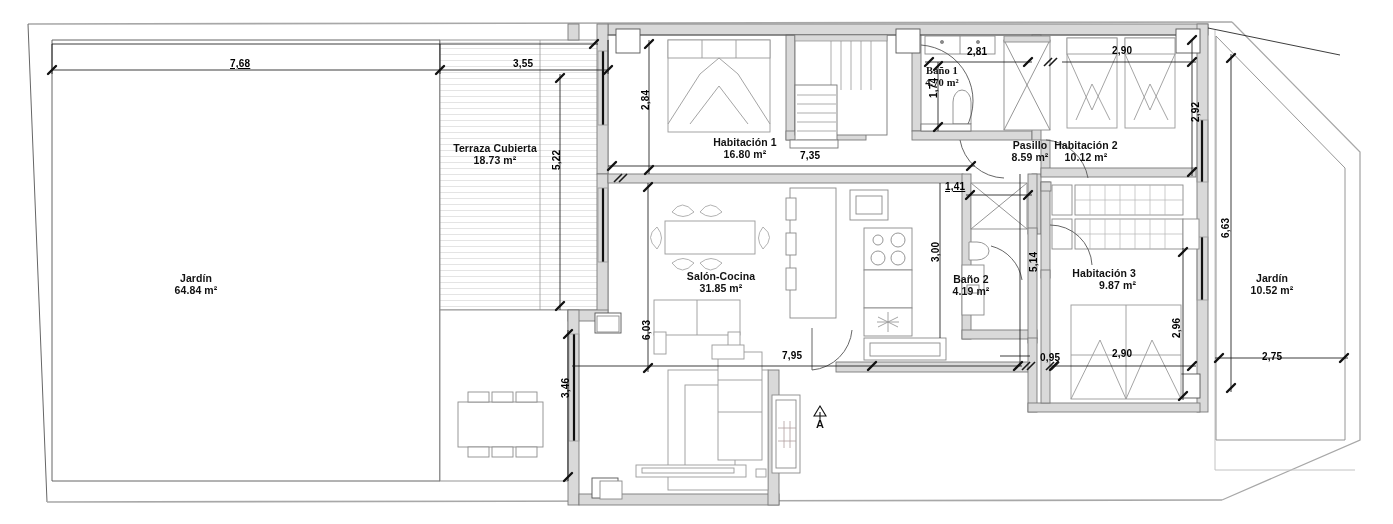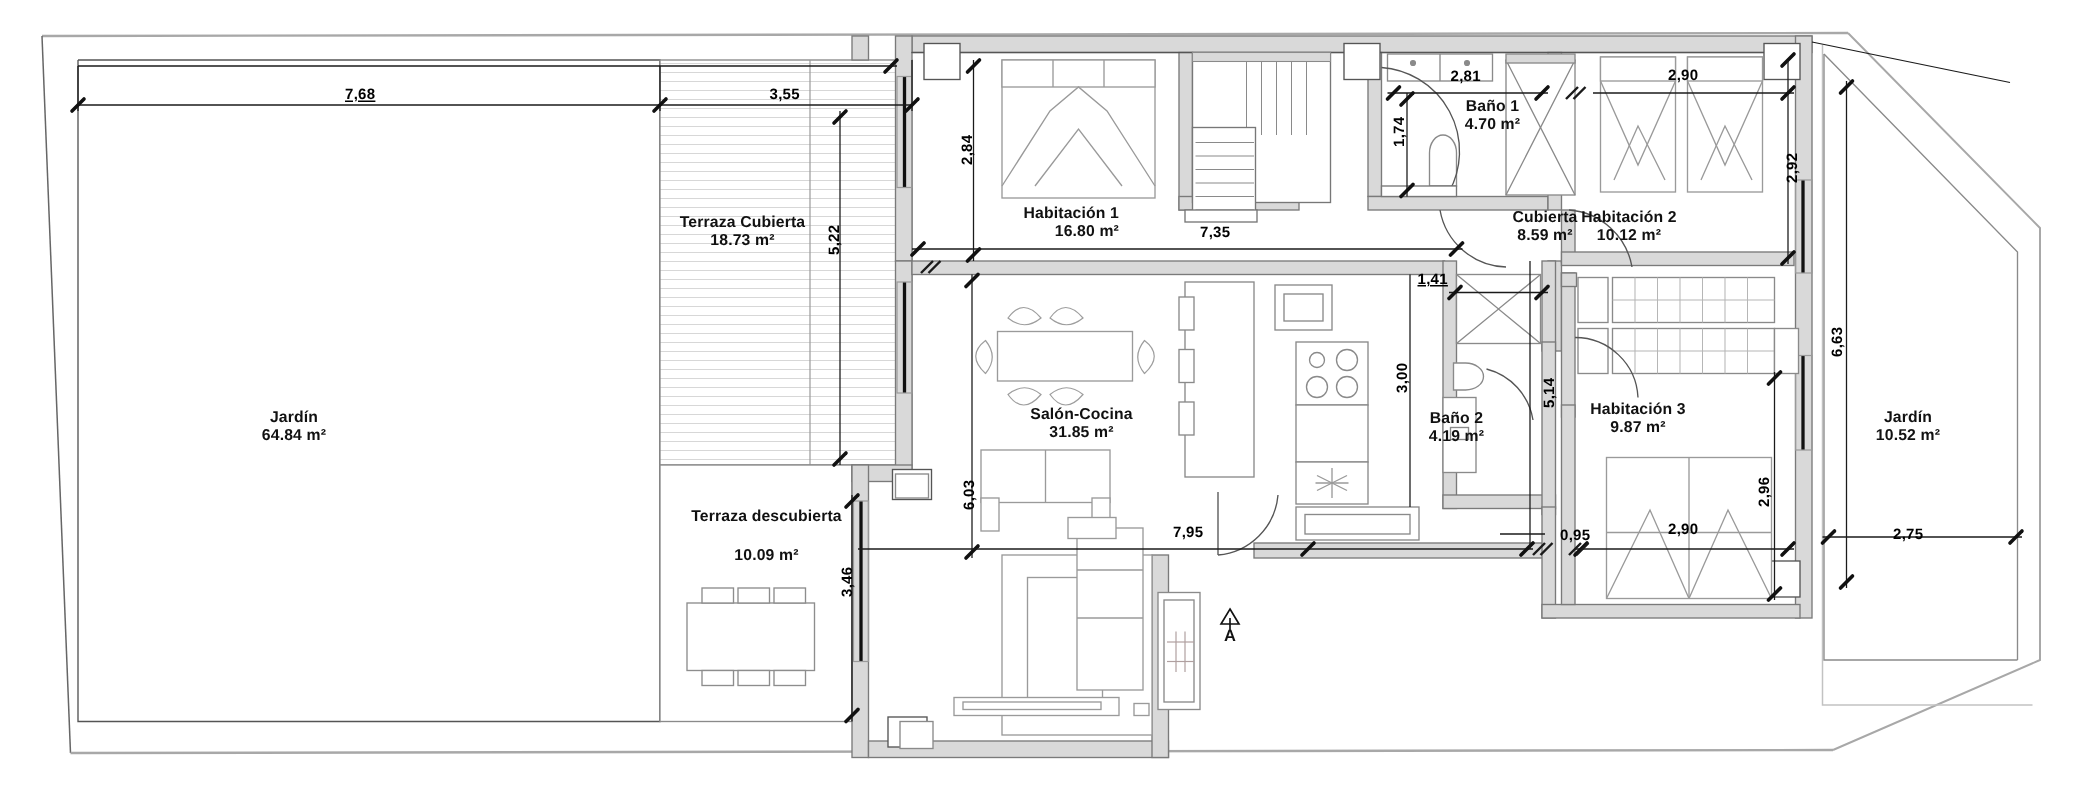--- a/index.html
+++ b/index.html
@@ -428,56 +428,52 @@
   <div class="lbl room" style="left:196px;top:272px;width:110px;margin-left:-55px;">
     <span>Jardín</span><br>
     <span>64.84 m²</span>
   </div>
 
   <div class="lbl room" style="left:440px;top:142px;width:110px;">
     <span>Terraza Cubierta</span><br>
     <span>18.73 m²</span>
   </div>
 
-  <div class="lbl room" style="left:451px;top:331px;width:120px;line-height:26px;">
-    <span>Terraza descubierta</span><br>
-    <span>10.09 m²</span>
-  </div>
-
-  <div class="lbl room" style="left:703px;top:136px;width:86px;margin-left:-43px;text-align:right;">
+
+  <div class="lbl room" style="left:745px;top:136px;width:86px;margin-left:-43px;">
     <span>Habitación 1</span><br>
     <span>16.80 m²</span>
   </div>
 
   <div class="lbl room" style="left:721px;top:270px;width:92px;margin-left:-46px;">
     <span>Salón-Cocina</span><br>
     <span>31.85 m²</span>
   </div>
 
-  <div class="lbl room" style="left:965px;top:65px;width:60px;">
+  <div class="lbl room" style="left:912px;top:65px;width:60px;font-family:Liberation Serif, serif;">
     <span>Baño 1</span><br>
     <span>4.70 m²</span>
   </div>
 
   <div class="lbl room" style="left:941px;top:273px;width:60px;">
     <span>Baño 2</span><br>
     <span>4.19 m²</span>
   </div>
 
   <div class="lbl room" style="left:1000px;top:139px;width:60px;">
-    <span>Cubierta</span><br>
+    <span>Pasillo</span><br>
     <span>8.59 m²</span>
   </div>
 
   <div class="lbl room" style="left:1086px;top:139px;width:88px;margin-left:-44px;">
     <span>Habitación 2</span><br>
     <span>10.12 m²</span>
   </div>
 
-  <div class="lbl room" style="left:1092px;top:267px;width:88px;margin-left:-44px;">
+  <div class="lbl room" style="left:1092px;top:267px;width:88px;margin-left:-44px;text-align:right;">
     <span>Habitación 3</span><br>
     <span>9.87 m²</span>
   </div>
 
   <div class="lbl room" style="left:1272px;top:272px;width:74px;margin-left:-37px;">
     <span>Jardín</span><br>
     <span>10.52 m²</span>
   </div>
 
   <div class="dim" style="left:230px;top:58px;text-decoration:underline;">7,68</div>

